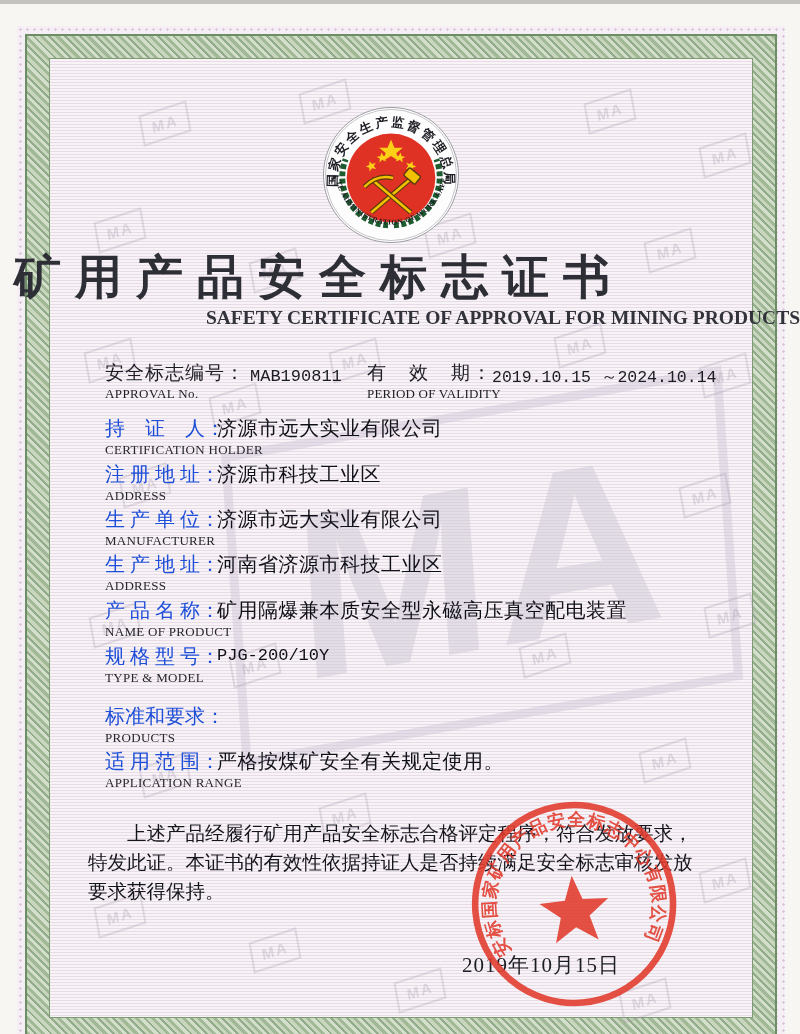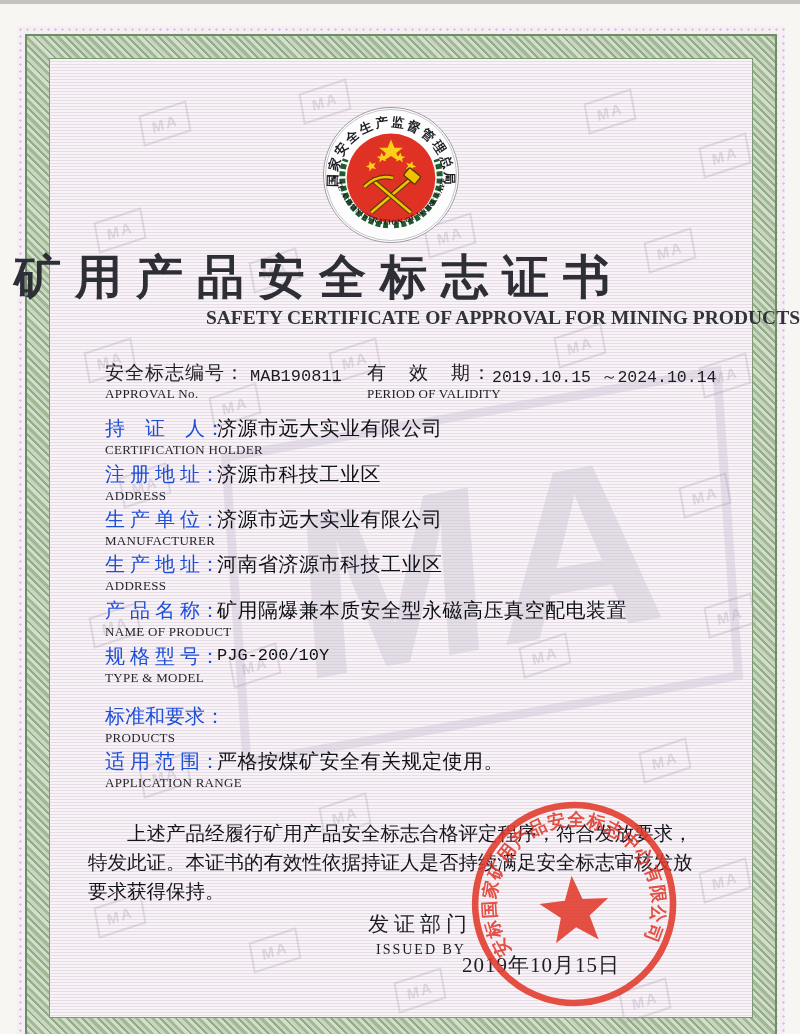--- a/index.html
+++ b/index.html
@@ -213,24 +213,20 @@
       <span class="cap">PRODUCTS</span>
     </div>
     <div class="row" style="top:748px">
       <span class="lab">适 用 范 围：</span>
       <span class="cap">APPLICATION RANGE</span>
       <span class="val">严格按煤矿安全有关规定使用。</span>
     </div>
 
     <div class="statement">上述产品经履行矿用产品安全标志合格评定程序，符合发放要求，特发此证。本证书的有效性依据持证人是否持续满足安全标志审核发放要求获得保持。</div>
 
-    <div class="issuer">
-      <div class="issuer-cn">发证部门</div>
-      <div class="issuer-en">ISSUED BY</div>
-    </div>
 
     <div class="date">2019年10月15日</div>
 
     <svg class="seal" viewBox="0 0 210 210">
       <circle cx="105" cy="106" r="98" fill="none" stroke="#e23a2c" stroke-width="6.5"></circle>
       <path transform="translate(105,114)" fill="#e23a2c" d="M0,-36 8.8,-12.1 34.2,-11.1 14.3,4.6 21.2,29.1 0,15 -21.2,29.1 -14.3,4.6 -34.2,-11.1 -8.8,-12.1 Z"></path>
       <defs>
         <path id="sealArc" d="M 34.9,140.2 A 78,78 0 1 1 175.1,140.2"></path>
       </defs>
       <text font-size="17.5" font-weight="bold" fill="#e23a2c" letter-spacing="1">

